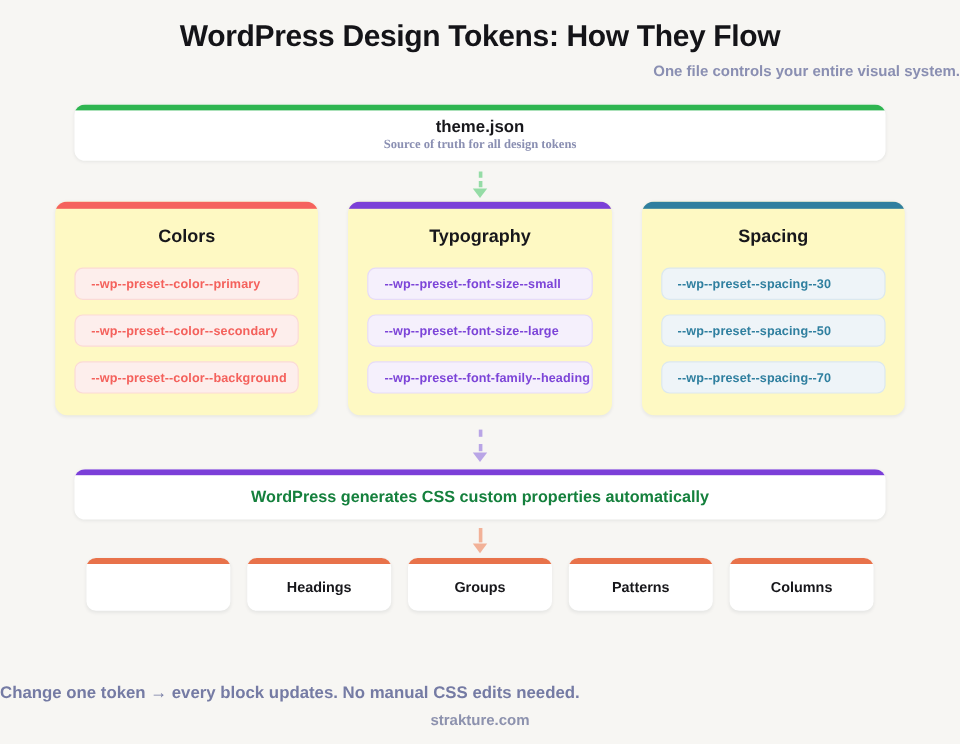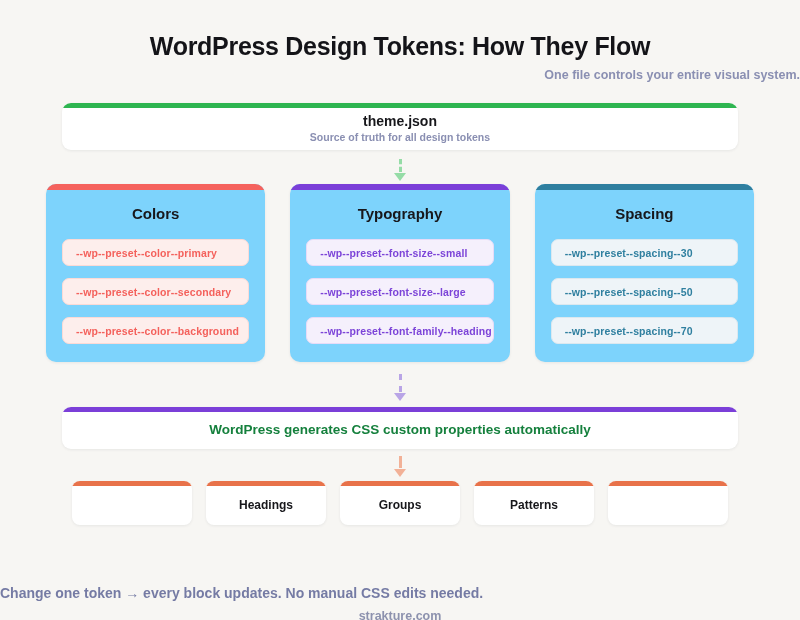--- a/index.html
+++ b/index.html
@@ -6,21 +6,21 @@
   html, body { width: 800px; height: 620px; }
   body {
     font-family: "Liberation Sans", "DejaVu Sans", sans-serif;
     background: #f7f6f3;
     color: #17171b;
     overflow: hidden;
   }
   .canvas {
     width: 800px; height: 480px;
     background: #f7f6f3;
-    padding-top: 32px;
+    padding-top: 16px;
     position: relative;
   }
   
   .page-title {
     text-align: center;
     font-size: 25px;
     font-weight: 700;
     letter-spacing: -0.3px;
     color: #141418;
   }
@@ -52,20 +52,21 @@
     font-size: 14px;
     font-weight: 700;
     margin-top: 5px;
   }
   .source-subtitle {
     text-align: center;
     font-size: 10.5px;
     font-weight: 700;
     color: #8a8fb2;
     margin-top: 2px;
+    font-family: Liberation Serif, serif;
   }
   
   .flow-arrow {
     display: flex;
     flex-direction: column;
     align-items: center;
     justify-content: flex-end;
   }
   .flow-arrow .dash { width: 0; border-left: 3px dashed currentColor; }
   .flow-arrow .head {
@@ -84,21 +85,21 @@
   
   .cards-row {
     width: 708px;
     margin: 0 auto;
     display: flex;
     gap: 25px;
   }
   .token-card {
     flex: 1;
     height: 178px;
-    background: #7dd3fc;
+    background: #fef9c3;
     border-radius: 10px;
     box-shadow: 0 1px 3px rgba(20,24,40,0.07);
     overflow: hidden;
   }
   .token-card .accent-bar { height: 6px; }
   .card-title {
     text-align: center;
     font-size: 15px;
     font-weight: 700;
     margin-top: 15px;
@@ -248,19 +249,20 @@
     <div class="output-box">
       <div class="accent-bar bar-orange"></div>
       <div class="output-label">Groups</div>
     </div>
     <div class="output-box">
       <div class="accent-bar bar-orange"></div>
       <div class="output-label">Patterns</div>
     </div>
     <div class="output-box">
       <div class="accent-bar bar-orange"></div>
+      <div class="output-label">Columns</div>
     </div>
   </div>
 
   <div class="footer-message">Change one token → every block updates. No manual CSS edits needed.</div>
   <div class="footer-site">strakture.com</div>
 
 </div>
 
 </body></html>

